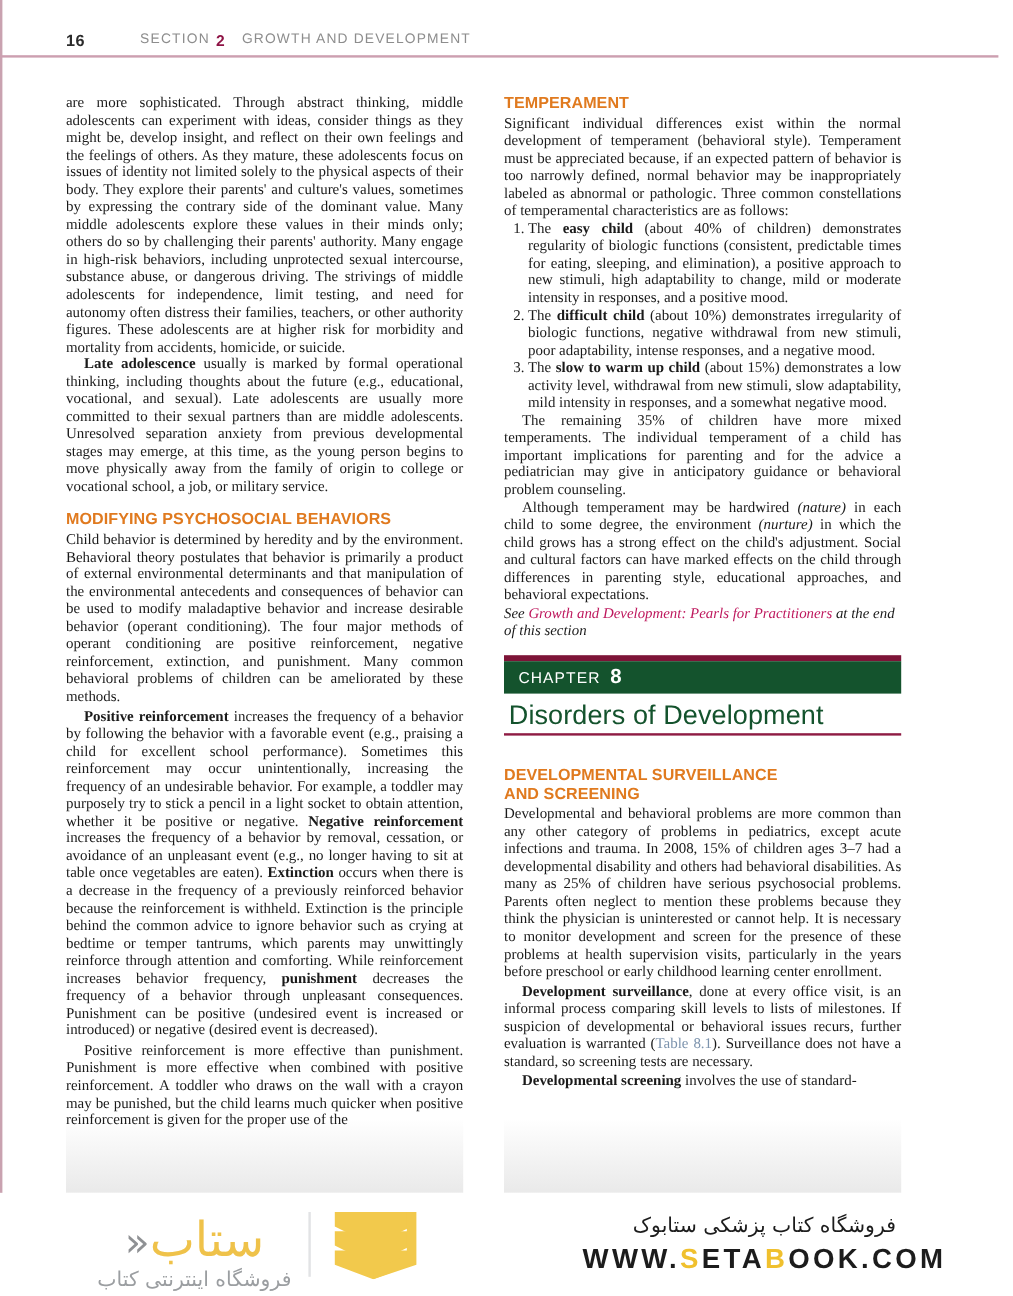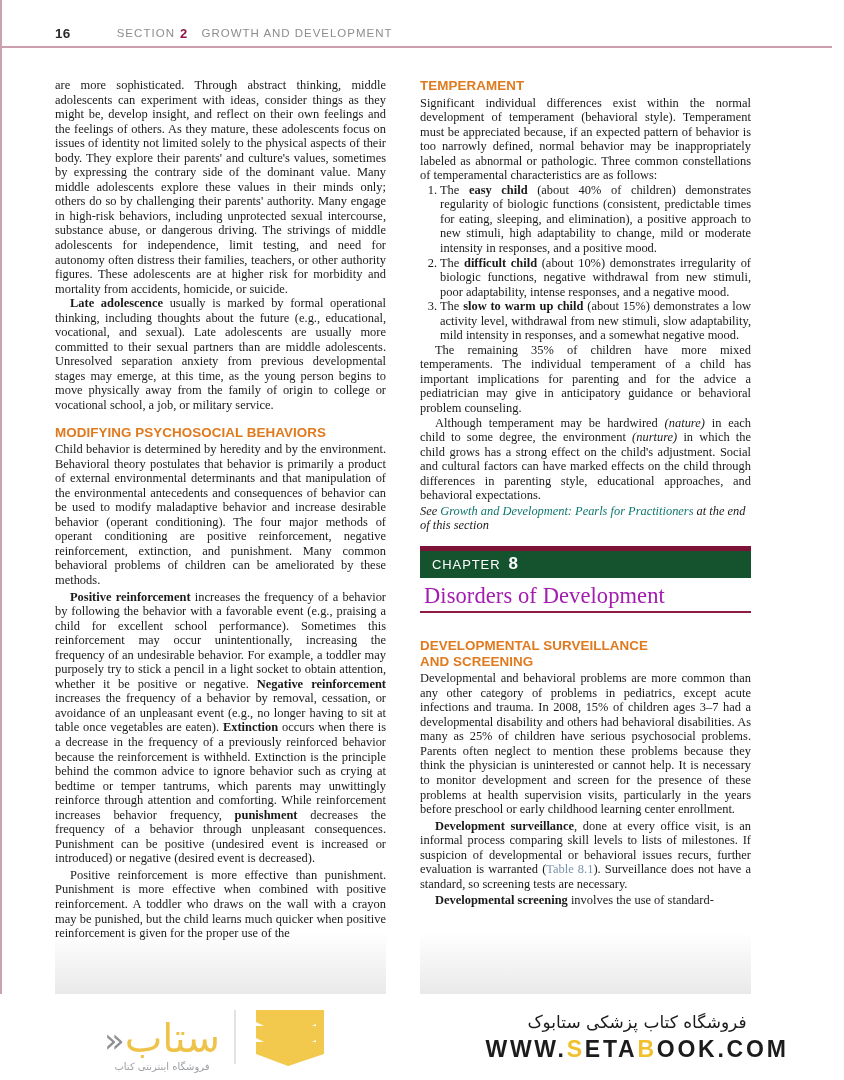--- a/index.html
+++ b/index.html
@@ -166,43 +166,43 @@
     letter-spacing: .07em;
   }
   .cb-chapter-num {
     font-family: "Liberation Sans", sans-serif;
     font-size: 17px;
     font-weight: 700;
     color: #ffffff;
     margin-left: 8px;
   }
   .cb-title {
-    font-family: Liberation Serif, serif;
+    font-family: Liberation Sans, sans-serif;
     font-size: 22.5px;
     font-weight: 400;
-    color: #a21caf;
+    color: #14532d;
     padding: 5px 0 2px 4px;
     letter-spacing: .004em;
     line-height: 26px;
   }
   .cb-botline {
     height: 2.5px;
     background: #8e1b43;
     width: 100%;
   }
 
   .pearls-note {
     font-size: 12.4px;
     line-height: 14.4px;
     margin-top: 1px;
   }
   .pearls-note .ital { font-style: italic; }
   .pearls-note .link-ital {
     font-style: italic;
-    color: #0f766e;
+    color: #be185d;
   }
   .tbl-ref { color: #7c93ad; }
 
   
   .bottom-fade {
     position: absolute;
     left: 0;
     right: 0;
     bottom: 0;
     height: 62px;
@@ -242,21 +242,21 @@
     direction: rtl;
     letter-spacing: -2px;
     position: relative;
   }
   .logo-script .chev {
     color: #8f9194;
     font-size: 34px;
   }
   .logo-sub {
     font-family: "DejaVu Sans", sans-serif;
-    font-size: 10px;
+    font-size: 17px;
     color: #9b9ea1;
     direction: rtl;
     margin-top: 1px;
   }
   .logo-divider {
     width: 2px;
     height: 54px;
     background: #e2e3e5;
   }
   .logo-mark {

